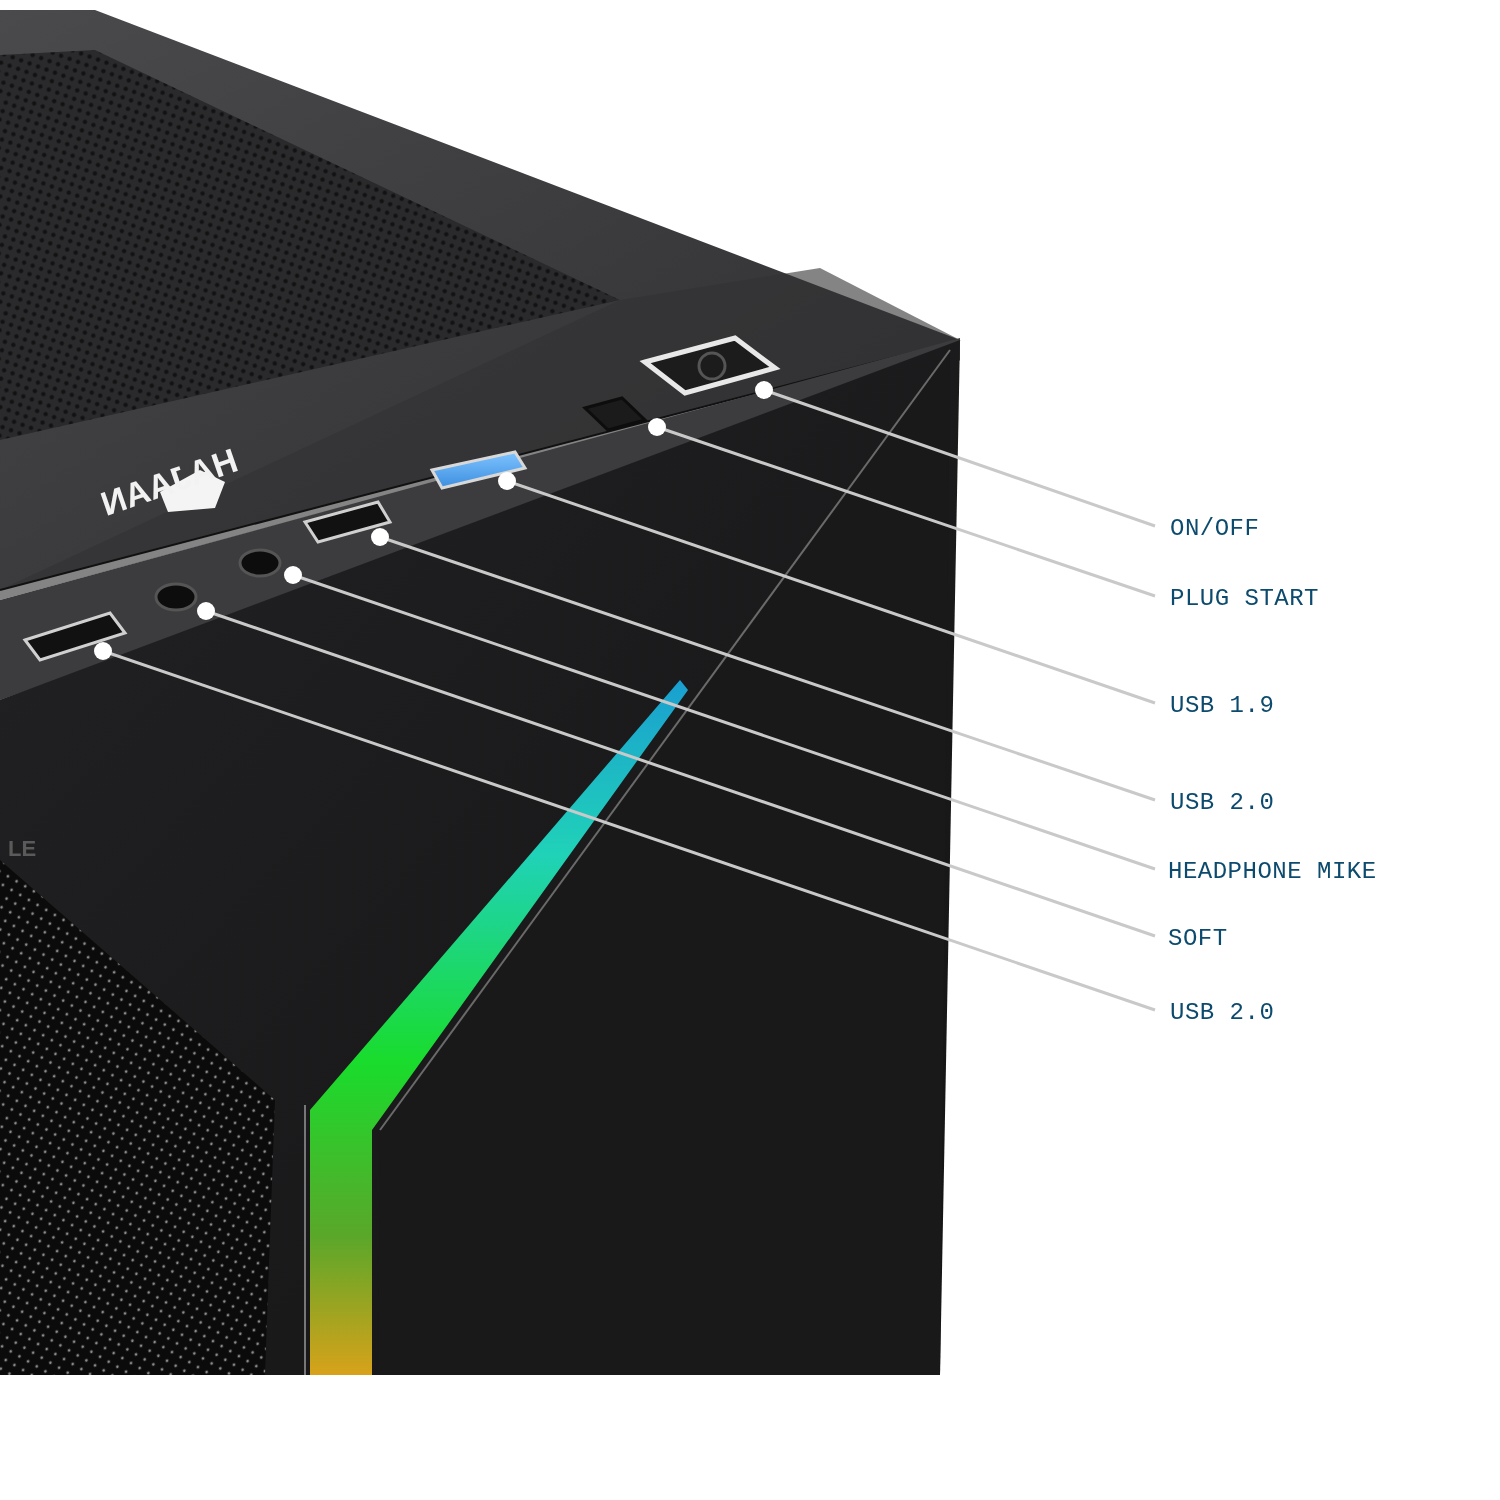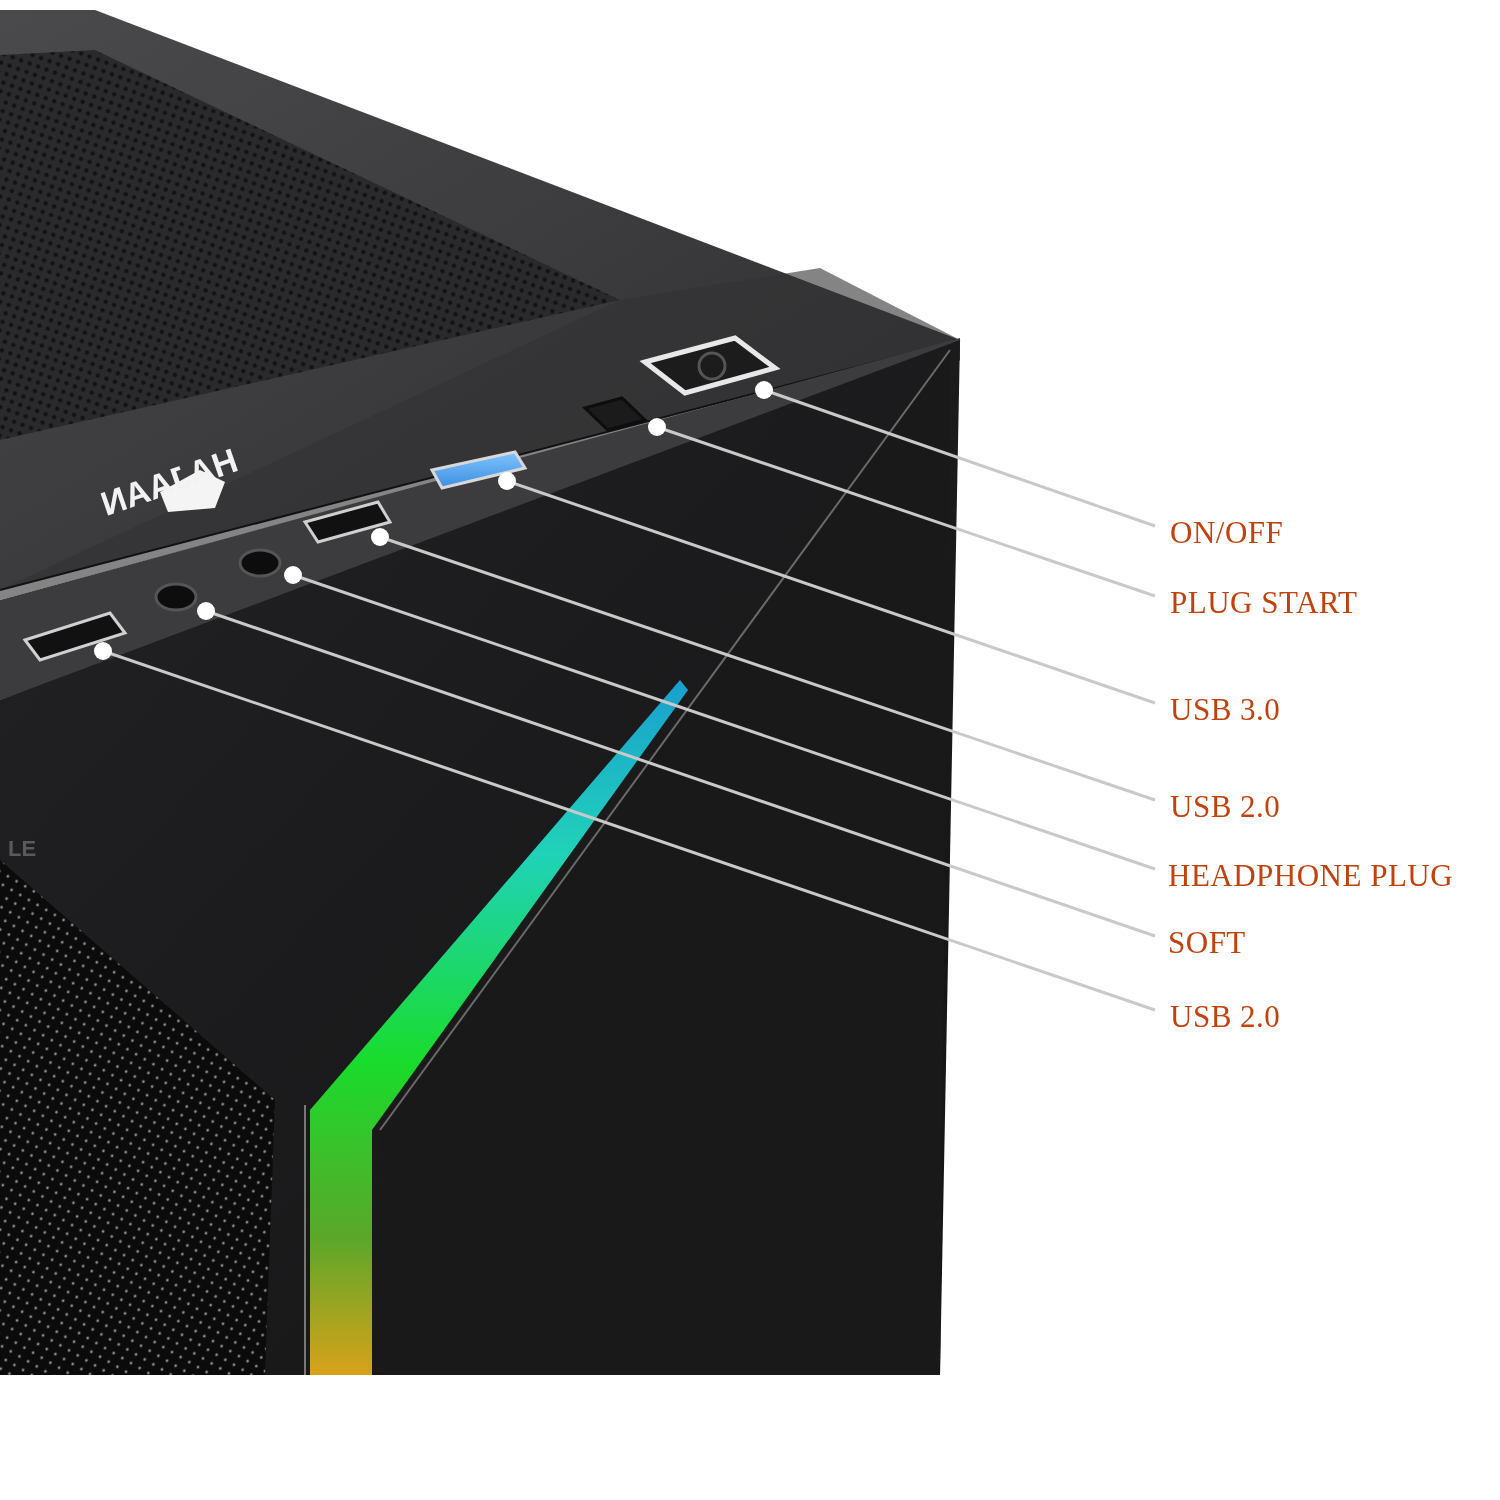--- a/index.html
+++ b/index.html
@@ -1,22 +1,22 @@
 <!DOCTYPE html>
 <html><head>
 <meta charset="utf-8">
 <style>
   html, body { margin: 0; padding: 0; background: #ffffff; }
   body { width: 1500px; height: 1500px; position: relative; overflow: hidden; font-family: "Liberation Sans", sans-serif; }
   #scene { position: absolute; left: 0; top: 0; width: 1500px; height: 1500px; }
   .label {
     position: absolute;
-    font-family: Liberation Serif, serif;
-    font-size: 31px;
-    color: #c2410c;
+    font-family: Liberation Mono, monospace;
+    font-size: 24px;
+    color: #0c4a6e;
     letter-spacing: 0.5px;
     white-space: nowrap;
     line-height: 1;
   }
 </style>
 </head>
 <body>
 
 <svg id="scene" width="1500" height="1500" viewBox="0 0 1500 1500" xmlns="http://www.w3.org/2000/svg">
   <defs>
@@ -116,17 +116,17 @@
     <circle cx="507" cy="481" r="9" stroke="none"></circle>
     <circle cx="380" cy="537" r="9" stroke="none"></circle>
     <circle cx="293" cy="575" r="9" stroke="none"></circle>
     <circle cx="206" cy="611" r="9" stroke="none"></circle>
     <circle cx="103" cy="651" r="9" stroke="none"></circle>
   </g>
 </svg>
 
 <div class="label" style="left:1170px; top:517px;">ON/OFF</div>
 <div class="label" style="left:1170px; top:587px;">PLUG START</div>
-<div class="label" style="left:1170px; top:694px;">USB 3.0</div>
+<div class="label" style="left:1170px; top:694px;">USB 1.9</div>
 <div class="label" style="left:1170px; top:791px;">USB 2.0</div>
-<div class="label" style="left:1168px; top:860px;">HEADPHONE PLUG</div>
+<div class="label" style="left:1168px; top:860px;">HEADPHONE MIKE</div>
 <div class="label" style="left:1168px; top:927px;">SOFT</div>
 <div class="label" style="left:1170px; top:1001px;">USB 2.0</div>
 
 </body></html>

